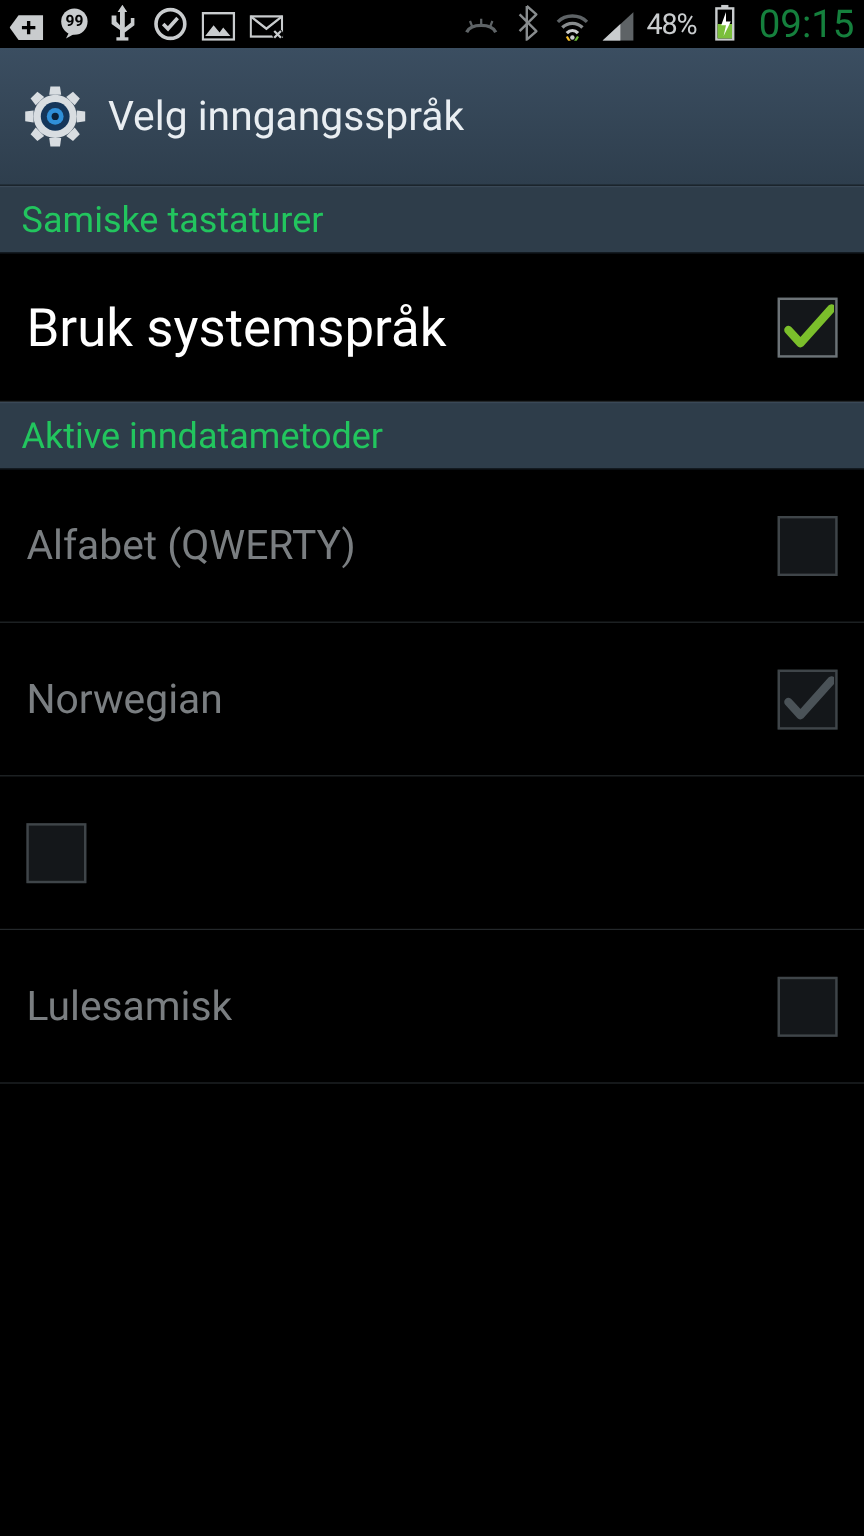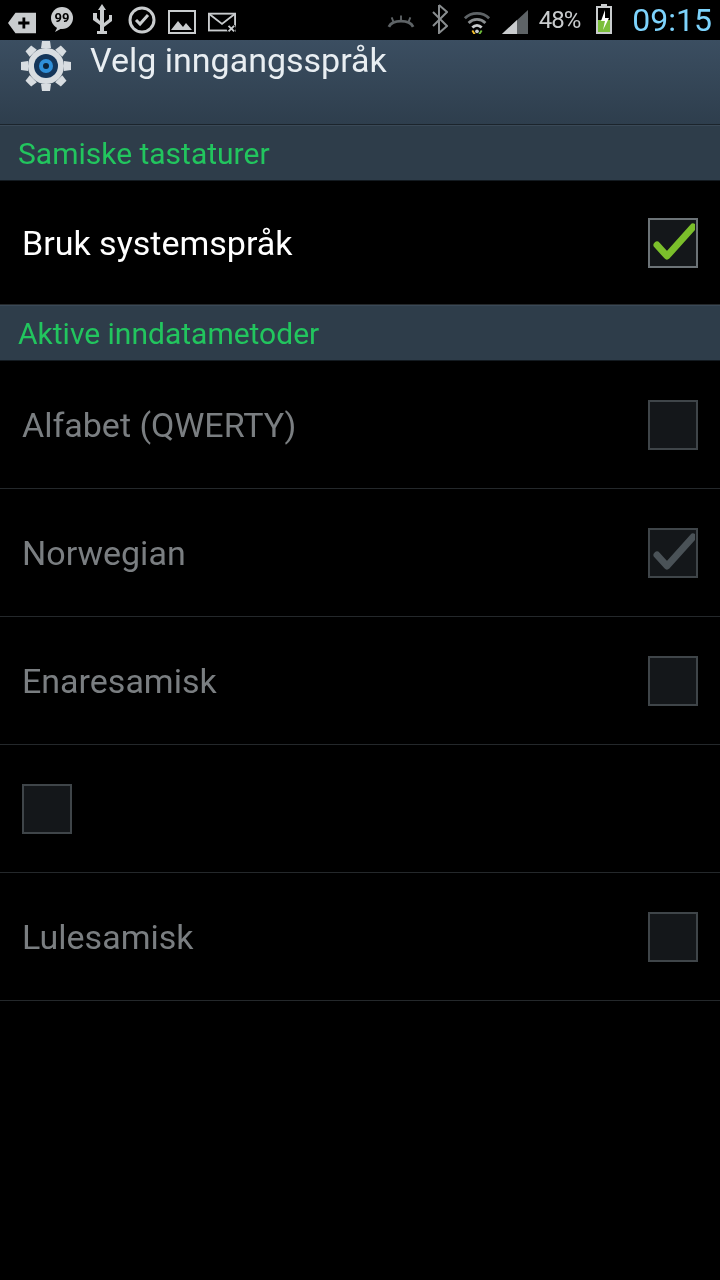--- a/index.html
+++ b/index.html
@@ -3,34 +3,34 @@
 <meta charset="utf-8">
 <style>
   html,body{margin:0;padding:0;width:720px;height:1280px;background:#000;font-family:Roboto,Arial,Helvetica,sans-serif;-webkit-font-smoothing:antialiased;overflow:hidden}
   .screen{width:720px;height:1280px;display:flex;flex-direction:column;background:#000}
 
   
   .status-bar{height:40px;background:#000;display:flex;align-items:center;color:#c9ccce;padding:0 8px;box-sizing:border-box;font-size:26px}
   .status-left{display:flex;align-items:center;gap:12px}
   .status-right{margin-left:auto;display:flex;align-items:center;gap:10px}
   .status-right .pct{font-size:24px;letter-spacing:-1px}
-  .status-right .clock{font-size:32px;color:#7dd3fc;margin-left:4px}
+  .status-right .clock{font-size:32px;color:#15803d;margin-left:4px}
   .sb-ico{width:28px;height:28px;display:flex;align-items:flex-end;justify-content:center}
   .sb-ico svg{display:block}
 
   
-  .title-bar{height:84px;background:linear-gradient(#3b4e61,#2e3e4d);display:flex;padding:0 20px;color:#e9eef2;font-size:34px;font-weight:400;border-bottom:1px solid #1b242c}
+  .title-bar{height:84px;background:linear-gradient(#3b4e61,#2e3e4d);display:flex;align-items:center;padding:15px 20px;color:#e9eef2;font-size:34px;font-weight:400;border-bottom:1px solid #1b242c}
   .title-icon{width:52px;height:52px;margin-right:18px;display:flex;align-items:center;justify-content:center}
 
   
   .section-header{height:54px;background:#2e3d4a;color:#22c55e;font-size:30px;display:flex;align-items:center;padding:0 18px;border-top:1px solid #46566480;border-bottom:1px solid #131a20}
 
   
   .row{display:flex;align-items:center;padding:0 22px;box-sizing:border-box;border-bottom:1px solid #24282b}
-  .row .label{flex:1;font-size:34px}
+  .row .label{flex:1;font-size:44px}
   .row.system{height:124px;color:#fff}
   .row.input{height:128px;color:#7a7e81}
   .row.input .label{font-size:34px}
 
   
   .chk{width:50px;height:50px;border:2px solid #3f4549;background:#14171a;box-sizing:border-box;display:flex;align-items:center;justify-content:center}
   .chk.active{border-color:#6c7377}
   .chk svg{display:none}
   .chk.checked svg{display:block}
 </style>
@@ -170,24 +170,20 @@
       </div>
       <div class="row input">
         <span class="label">Norwegian</span>
         <span class="chk checked">
           <svg width="44" height="44" viewBox="0 0 44 44">
             <path d="M6 24l10 11L42 6" fill="none" stroke="#4a5257" stroke-width="7" stroke-linecap="round" stroke-linejoin="round"></path>
           </svg>
         </span>
       </div>
       <div class="row input">
-        <span class="label">Enaresamisk</span>
-        <span class="chk"></span>
-      </div>
-      <div class="row input">
         <span class="chk"></span>
       </div>
       <div class="row input">
         <span class="label">Lulesamisk</span>
         <span class="chk"></span>
       </div>
     </div>
 
 </div>
 

